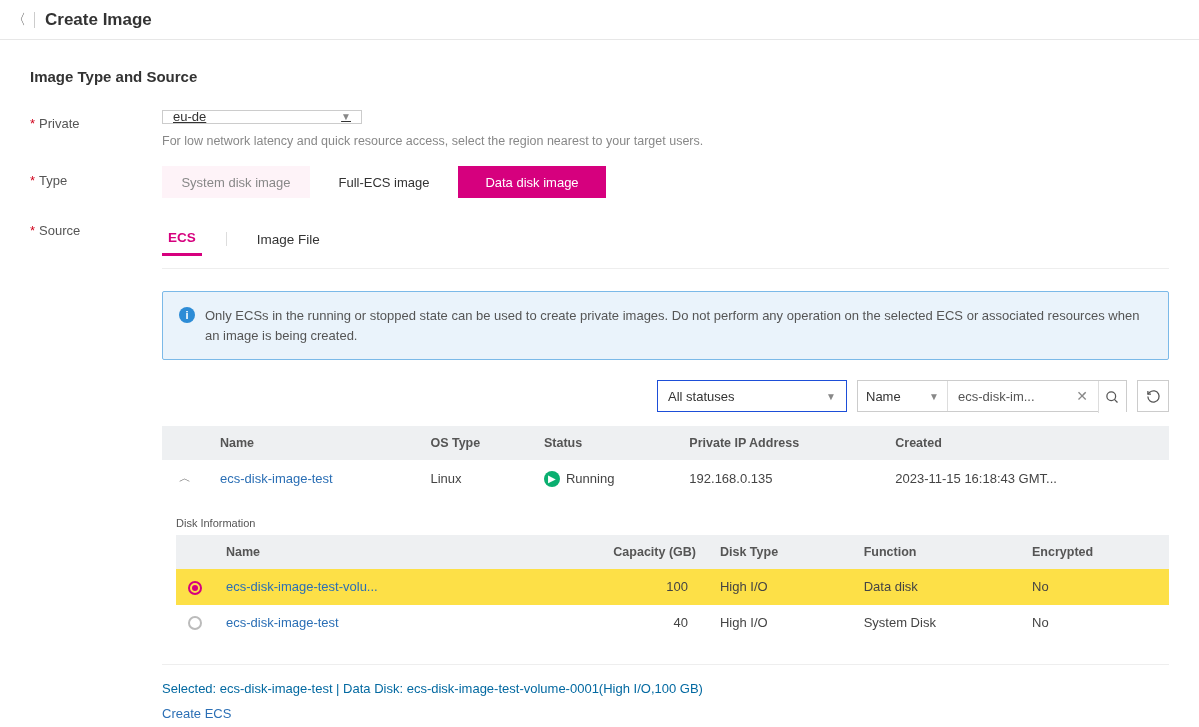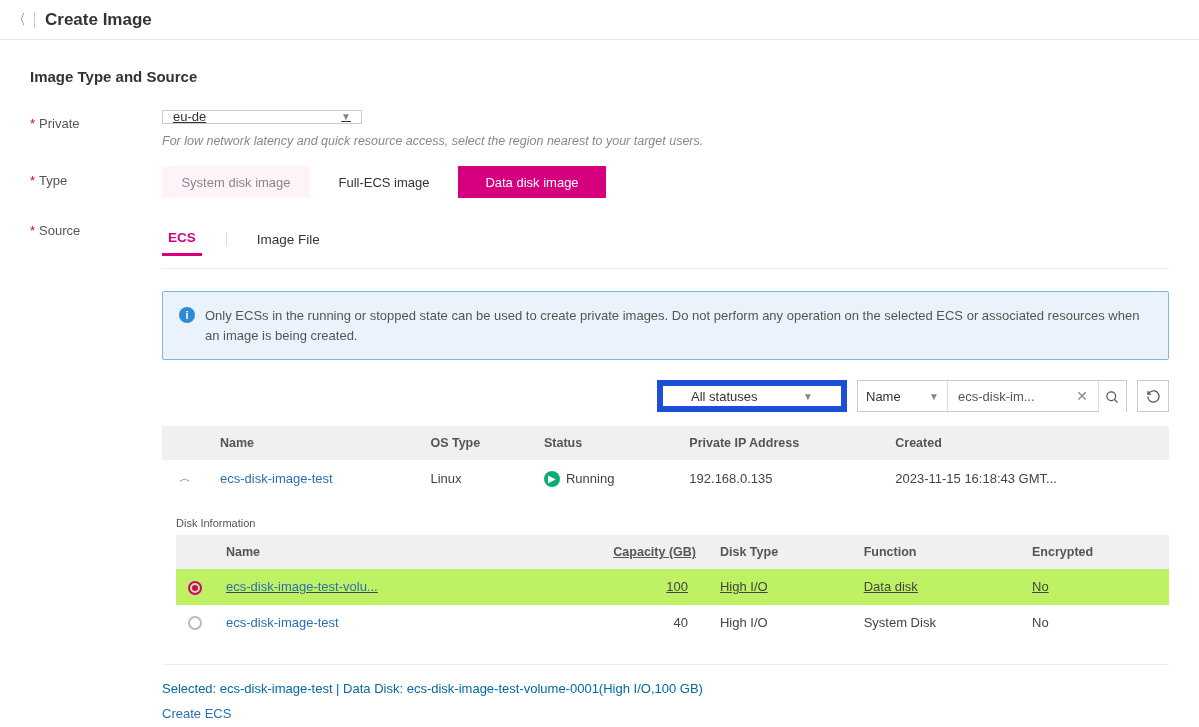--- a/index.html
+++ b/index.html
@@ -9,56 +9,56 @@
   .vdiv { width:1px; height:16px; background:#ccc; margin-right:10px;}
   .page-title { font-size: 17px; font-weight: 600; color: #333; }
   .content { padding: 28px 30px 30px 30px; }
   .section-title { font-size: 15px; font-weight: 700; color: #333; margin-bottom: 24px; }
   .form-row { display: flex; align-items: flex-start; margin-bottom: 18px; }
   .label-col { width: 132px; padding-top: 7px; color: #555; font-size: 13px; }
   .req { color: #d0021b; margin-right: 4px; }
   .field-col { flex: 1; }
   .select-box { display: inline-flex; align-items: center; justify-content: space-between; border: 1px solid #ccc; height: 14px; padding: 0 10px; width: 200px; font-size: 13px; color: #333; background: #fff; cursor: pointer; text-decoration: underline; }
   .select-box .caret { color: #888; font-size: 10px; }
-  .helper { color: #888; font-size: 12.5px; margin-top: 10px; font-style: italic; }
+  .helper { color: #888; font-size: 12.5px; margin-top: 10px; }
   .seg-group { display: flex; }
   .seg { height: 32px; min-width: 148px; display:flex; align-items:center; justify-content:center; padding: 0 18px; font-size: 13px; cursor: pointer; background: #fff; color: #333; }
   .seg.light-pink { background: #fef3f8; color: #888; }
   .seg.active { background: #d6007e; color: #fff; }
   .tabs { display: flex; align-items: center; margin-top: 6px; margin-bottom: 12px; }
   .tab-item { padding: 8px 6px; margin-right: 24px; font-size: 13.5px; color: #333; cursor: pointer; }
   .tab-item.active { color: #d6007e; font-weight: 600; border-bottom: 3px solid #d6007e; }
   .tab-div { width:1px; height:14px; background:#ddd; margin-right:24px; }
   .line { height:1px; background:#eee; }
   .info-box { border: 1px solid #7bb9e8; background: #eaf3fb; padding: 14px 16px; display: flex; align-items: flex-start; margin-top: 22px; margin-bottom: 20px; border-radius: 2px; }
   .info-icon { width:16px; height:16px; border-radius:50%; background:#2d8cd6; color:#fff; font-size:11px; font-weight:700; display:flex; align-items:center; justify-content:center; margin-right:10px; flex-shrink:0; margin-top:1px; font-style: normal;}
   .info-text { color: #555; line-height: 1.5; }
   .filter-row { display: flex; justify-content: flex-end; align-items: center; gap: 10px; margin-bottom: 14px; }
-  .filter-select { display:flex; align-items:center; justify-content:space-between; height:32px; border:6px solid #1d4ed8; padding:0 28px; background:#fff; cursor:pointer; width:190px; font-size:13px;}
+  .filter-select { display:flex; align-items:center; justify-content:space-between; height:32px; border:1px solid #1d4ed8; padding:0 10px; background:#fff; cursor:pointer; width:190px; font-size:13px;}
   .search-combo { display:flex; height:32px; border:1px solid #ccc; background:#fff; }
   .search-combo .sel { display:flex; align-items:center; justify-content:space-between; width:90px; padding:0 8px; border-right:1px solid #ddd; cursor:pointer; font-size:13px;}
   .search-combo .inp-wrap { display:flex; align-items:center; padding:0 6px 0 10px; width:150px; color:#555; font-size:13px;}
   .search-combo .inp-wrap .txt { flex:1; white-space:nowrap; overflow:hidden; text-overflow:ellipsis;}
   .search-combo .clear { cursor:pointer; color:#888; padding:0 4px; font-size:14px;}
   .icon-btn { width:32px; height:32px; border:1px solid #ccc; display:flex; align-items:center; justify-content:center; background:#fff; cursor:pointer; color:#444;}
   .icon-btn.search-btn { border:none; width:28px;}
   .table { width: 100%; border-collapse: collapse; font-size: 13px; }
   .table th { background: #eef0f2; text-align: left; font-weight: 600; color: #555; padding: 10px 12px; font-size:12.5px; }
   .table td { padding: 10px 12px; color: #444; }
   .main-table th:first-child, .main-table td:first-child { width:46px; text-align:center;}
   .exp-arrow { color:#666; cursor:pointer; font-size:12px;}
   .link { color: #2b6fb5; cursor: pointer; }
   .status-cell { display:flex; align-items:center; }
   .status-dot { width:16px; height:16px; border-radius:50%; background:#0aaf70; color:#fff; display:inline-flex; align-items:center; justify-content:center; margin-right:6px; font-size:10px; }
   .disk-section { padding: 4px 0 0 14px; margin-top:12px; }
   .disk-heading { font-size:11px; color:#555; margin:4px 0 6px 0;}
   .radio { width:14px; height:14px; border-radius:50%; border:2px solid #bbb; display:inline-block; position:relative; cursor:pointer; vertical-align:middle;}
   .radio.selected { border-color:#d6007e; }
   .radio.selected::after { content:''; position:absolute; width:6px; height:6px; border-radius:50%; background:#d6007e; top:50%; left:50%; transform:translate(-50%,-50%);}
-  .disk-table tr.selected td { background:#bef264;text-decoration:underline; }
+  .disk-table tr.selected td { background:#fde047; }
   .disk-table tr td:first-child { width:36px; text-align:center;}
   .summary { margin-top:24px; padding-top:16px; border-top:1px solid #eee; color:#0369a1;}
   .create-link { color:#2b6fb5; cursor:pointer; margin-top:10px; display:inline-block;}
 </style>
 </head>
 <body>
 
 <div class="topbar">
   <span class="back-chevron">〈</span>
   <span class="vdiv"></span>
@@ -165,21 +165,21 @@
       </table>
 
       
       <div class="disk-section">
         <div class="disk-heading">Disk Information</div>
         <table class="table disk-table">
           <thead>
             <tr>
               <th></th>
               <th>Name</th>
-              <th style="text-align:right;text-decoration:underline;">Capacity (GB)</th>
+              <th style="text-align:right;">Capacity (GB)</th>
               <th>Disk Type</th>
               <th>Function</th>
               <th>Encrypted</th>
             </tr>
           </thead>
           <tbody>
             <tr class="selected">
               <td><span class="radio selected"></span></td>
               <td><span class="link">ecs-disk-image-test-volu...</span></td>
               <td style="text-align:right; padding-right:20px;">100</td>

